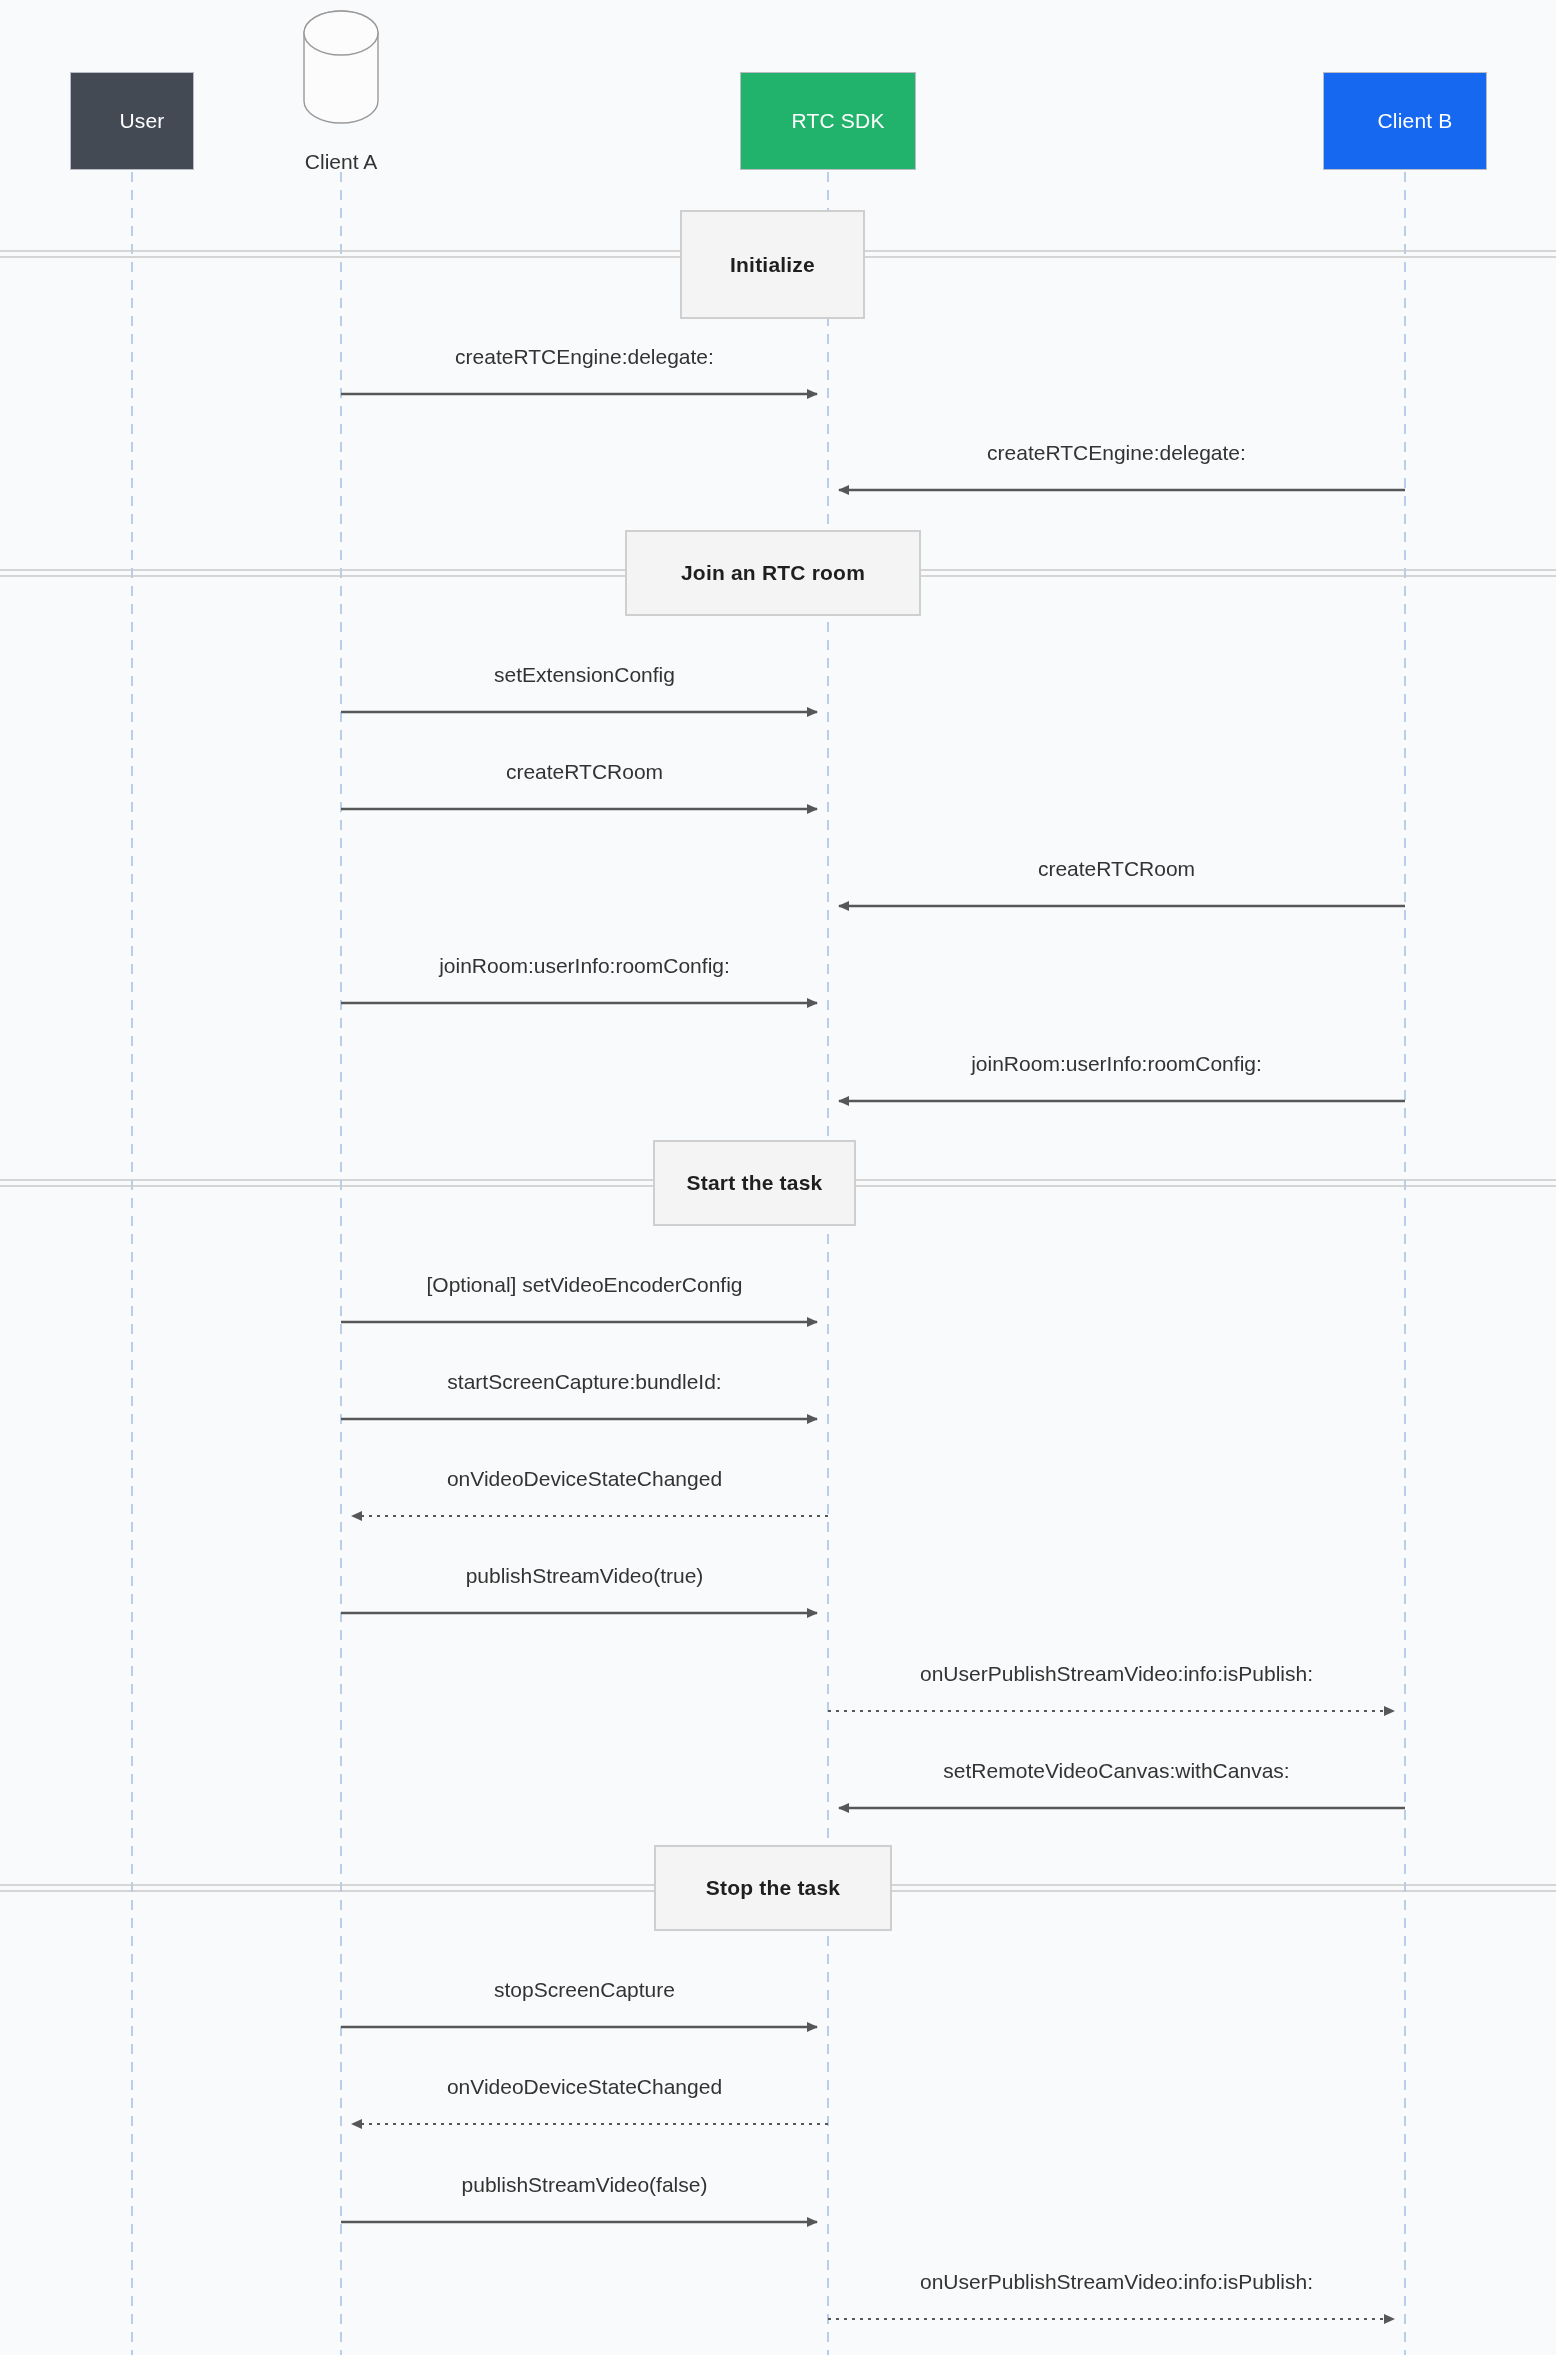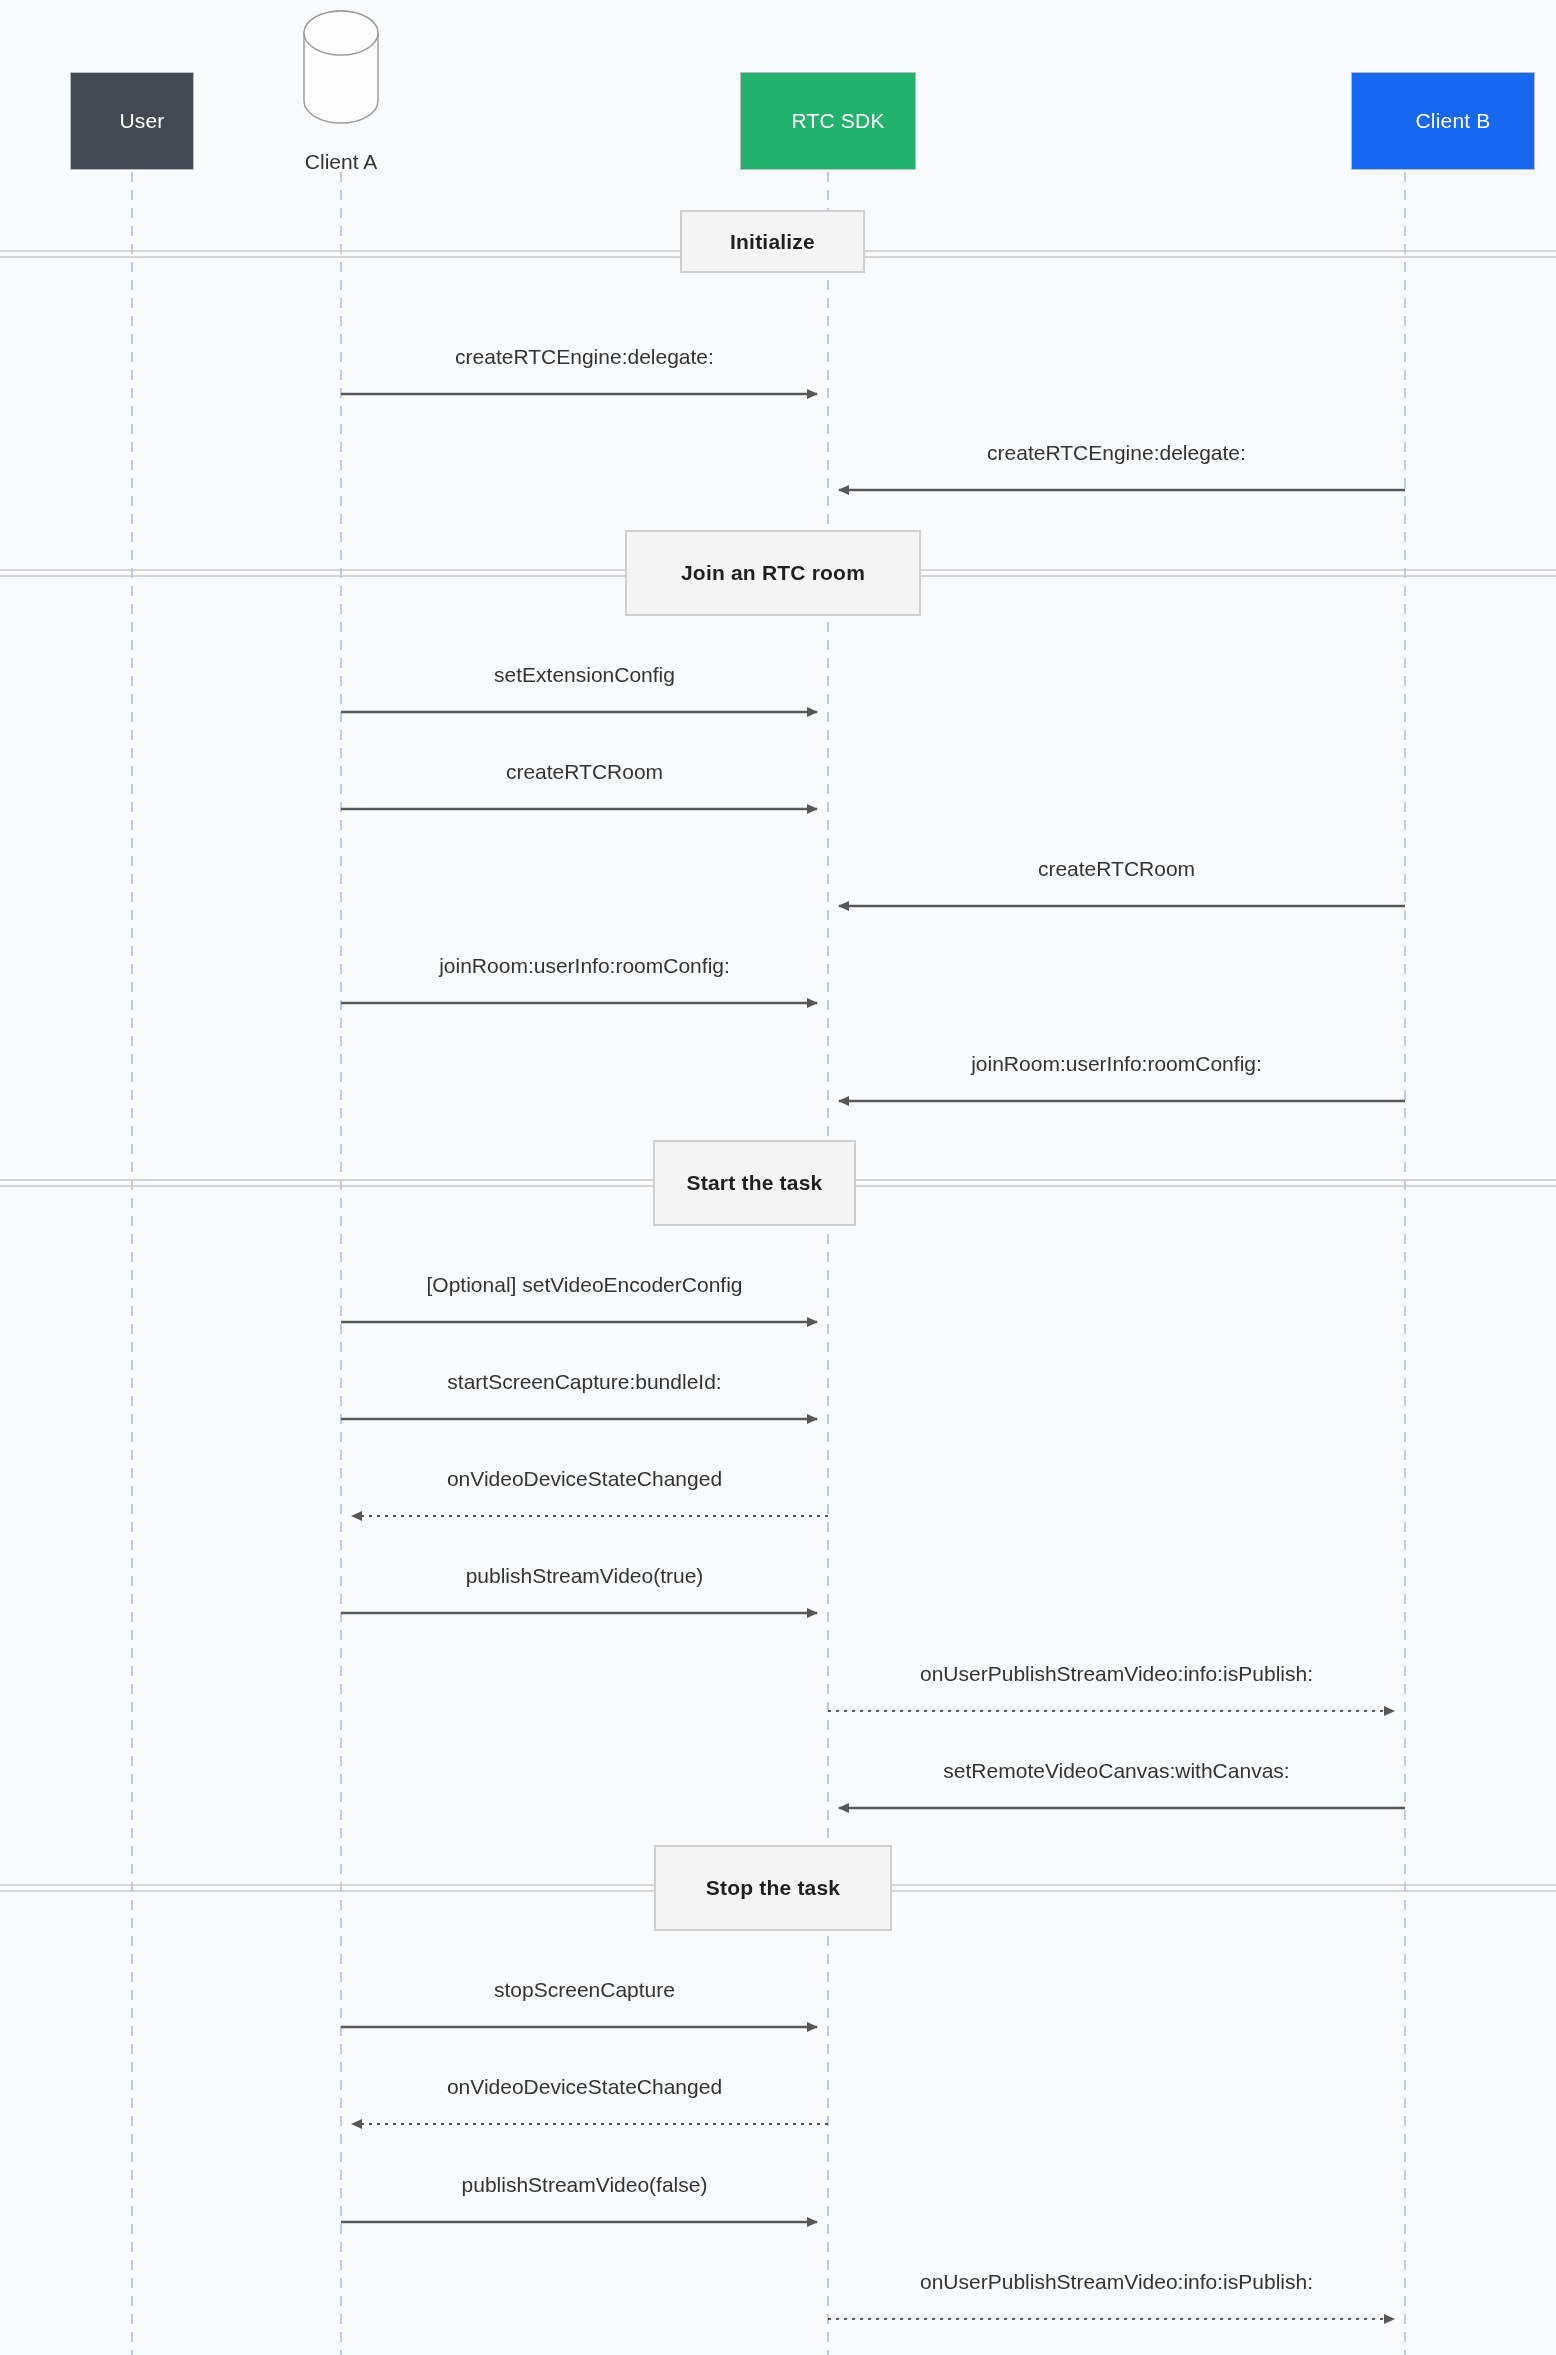--- a/index.html
+++ b/index.html
@@ -129,25 +129,25 @@
       <path d="M304,33 a37,22 0 0 1 74,0 L378,101 a37,22 0 0 1 -74,0 Z" fill="#fcfcfd" stroke="#9a9a9a" stroke-width="1.4"></path>
       <ellipse cx="341" cy="33" rx="37" ry="22" fill="#fcfcfd" stroke="#9a9a9a" stroke-width="1.4"></ellipse>
     </g>
   </svg>
   <div class="db-label" style="left:241px; top:122px; width:200px;">Client A</div>
 
   <div class="actor-box" style="left:740px; top:72px; width:176px; height:98px; background:#21b26b;">
     <span>RTC SDK</span>
   </div>
 
-  <div class="actor-box" style="left:1323px; top:72px; width:184px; height:98px; background:#1668f0;margin-left:28px;">
+  <div class="actor-box" style="left:1323px; top:72px; width:164px; height:98px; background:#1668f0;">
     <span>Client B</span>
   </div>
 
-  <div class="section-box" style="left:680px; top:210px; width:185px; height:63px;">
+  <div class="section-box" style="left:680px; top:210px; width:185px; height:109px;">
     <span>Initialize</span>
   </div>
   <div class="section-box" style="left:625px; top:530px; width:296px; height:86px;">
     <span>Join an RTC room</span>
   </div>
   <div class="section-box" style="left:653px; top:1140px; width:203px; height:86px;">
     <span>Start the task</span>
   </div>
   <div class="section-box" style="left:654px; top:1845px; width:238px; height:86px;">
     <span>Stop the task</span>

